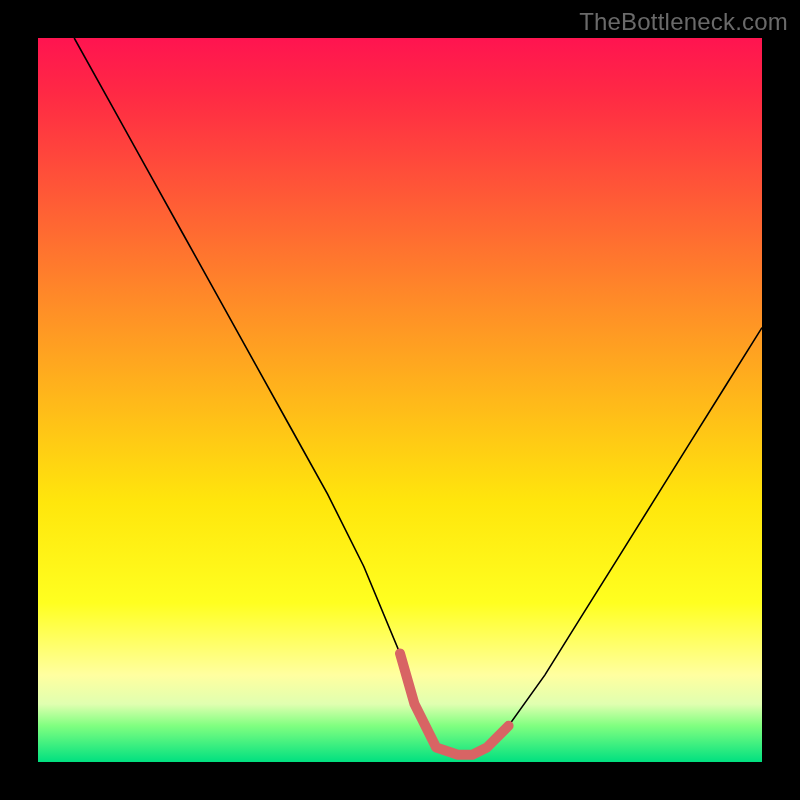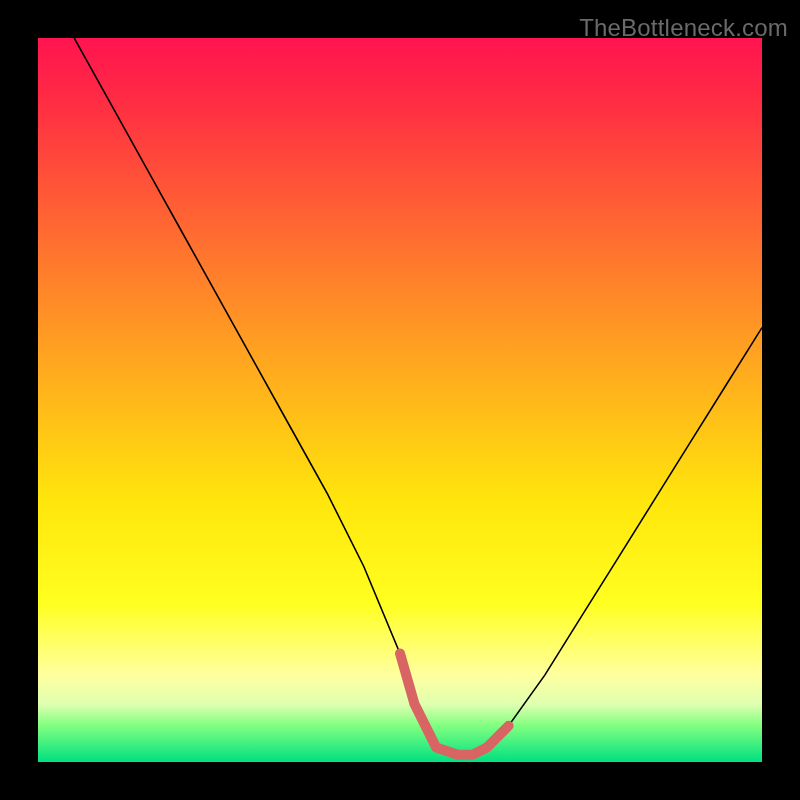--- a/index.html
+++ b/index.html
@@ -26,21 +26,21 @@
       #ffe60c 64%,
       #ffff20 78%,
       #ffffa0 88%,
       #e0ffb0 92%,
       #80ff80 95%,
       #00e080 100%
     );
   }
   .watermark {
     position: absolute;
-    top: 14px;
+    top: 8px;
     right: 12px;
     color: #6a6a6a;
     font-size: 24px;
     font-weight: 500;
     letter-spacing: 0.2px;
     z-index: 10;
   }
   svg.curve {
     position: absolute;
     left: 0; top: 0;

